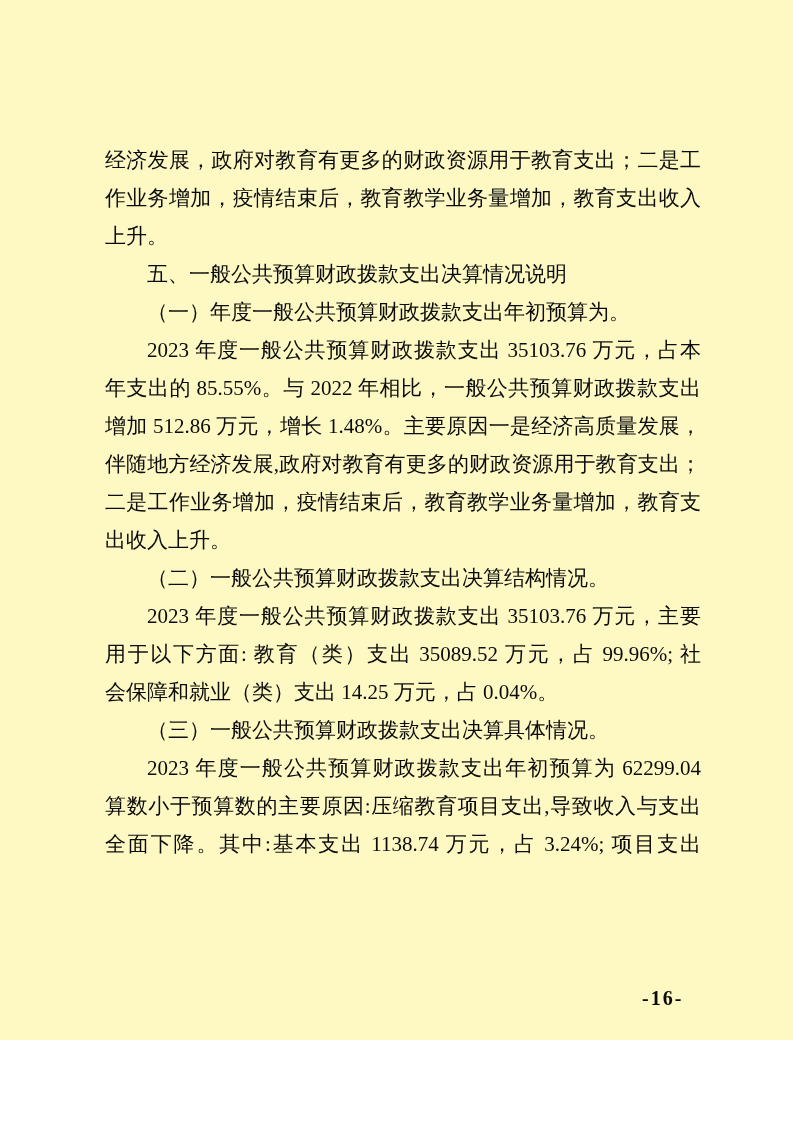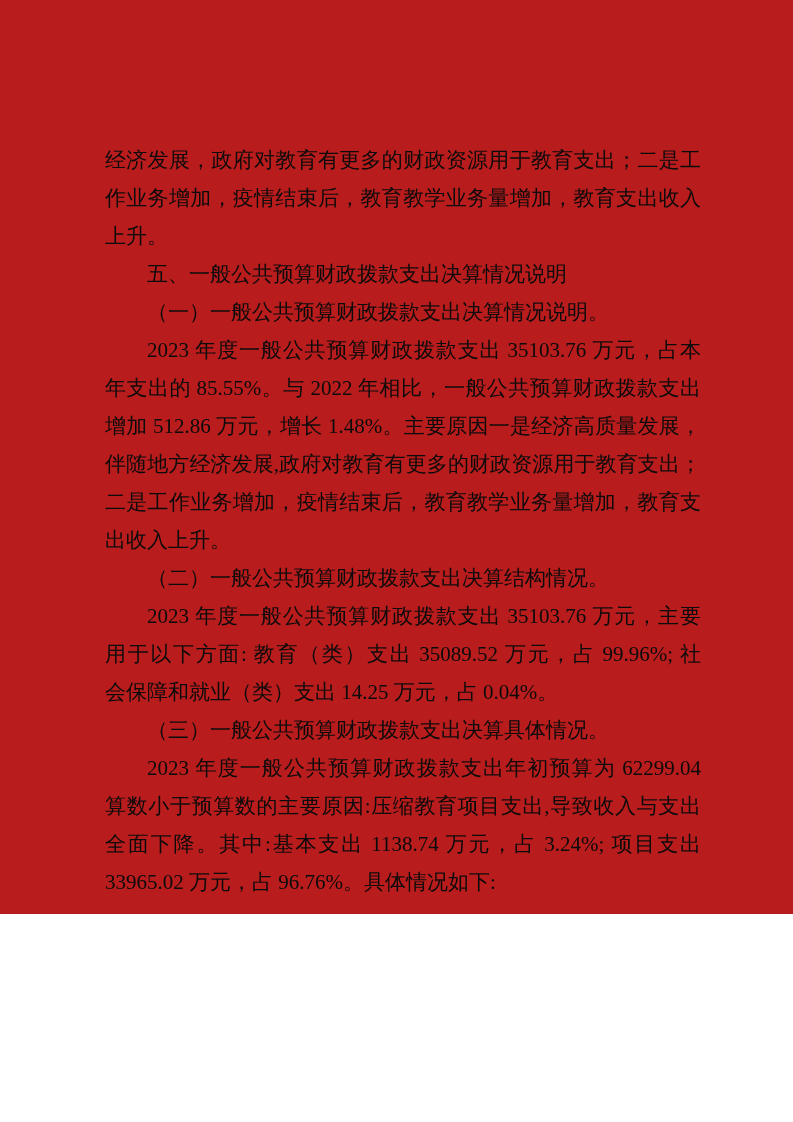--- a/index.html
+++ b/index.html
@@ -1,20 +1,20 @@
 <!DOCTYPE html>
 <html><head>
 <meta charset="utf-8">
 <style>
   html, body { margin: 0; padding: 0; background: #ffffff; }
   .page {
     position: relative;
     width: 793px;
-    height: 914px;
-    background: #b91c1c;
+    height: 1040px;
+    background: #fef9c3;
     font-family: "Liberation Serif", "DejaVu Serif", serif;
     color: #0b0b0b;
     overflow: hidden;
   }
   .text-area {
     position: absolute;
     left: 105px;
     top: 141px;
     width: 596px;
   }
@@ -54,21 +54,21 @@
   <div class="text-area">
       <div>
         <div class="line body-line fill"><span>经济发展，政府对教育有更多的财政资源用于教育支出；二是工</span></div>
         <div class="line body-line fill"><span>作业务增加，疫情结束后，教育教学业务量增加，教育支出收入</span></div>
         <div class="line body-line"><span>上升。</span></div>
       </div>
       <div>
         <div class="line h1-line indent"><span class="bold">五、一般公共预算财政拨款支出决算情况说明</span></div>
       </div>
       <div>
-        <div class="line h2-line indent"><span class="bold">（一）一般公共预算财政拨款支出决算情况说明。</span></div>
+        <div class="line h2-line indent"><span class="bold">（一）年度一般公共预算财政拨款支出年初预算为。</span></div>
       </div>
       <div>
         <div class="line body-line indent fill"><span>2023 年度一般公共预算财政拨款支出 35103.76 万元，占本</span></div>
         <div class="line body-line fill"><span>年支出的 85.55%。与 2022 年相比，一般公共预算财政拨款支出</span></div>
         <div class="line body-line fill"><span>增加 512.86 万元，增长 1.48%。主要原因一是经济高质量发展，</span></div>
         <div class="line body-line fill"><span>伴随地方经济发展,政府对教育有更多的财政资源用于教育支出；</span></div>
         <div class="line body-line fill"><span>二是工作业务增加，疫情结束后，教育教学业务量增加，教育支</span></div>
         <div class="line body-line"><span>出收入上升。</span></div>
       </div>
       <div>
@@ -79,17 +79,16 @@
         <div class="line body-line fill"><span>用于以下方面: </span><span class="bold">教育（类）</span><span>支出 35089.52 万元，占 99.96%; </span><span class="bold">社</span></div>
         <div class="line body-line"><span class="bold">会保障和就业（类）</span><span>支出 14.25 万元，占 0.04%。</span></div>
       </div>
       <div>
         <div class="line h2-line indent"><span class="bold">（三）一般公共预算财政拨款支出决算具体情况。</span></div>
       </div>
       <div>
         <div class="line body-line indent fill"><span>2023 年度一般公共预算财政拨款支出年初预算为 62299.04</span></div>
         <div class="line body-line fill"><span>算数小于预算数的主要原因:压缩教育项目支出,导致收入与支出</span></div>
         <div class="line body-line fill"><span>全面下降。其中:基本支出 1138.74 万元，占 3.24%; 项目支出</span></div>
-        <div class="line body-line"><span>33965.02 万元，占 96.76%。具体情况如下:</span></div>
       </div>
     </div>
   <div class="page-number">-16-</div>
 </div>
 
 </body></html>

